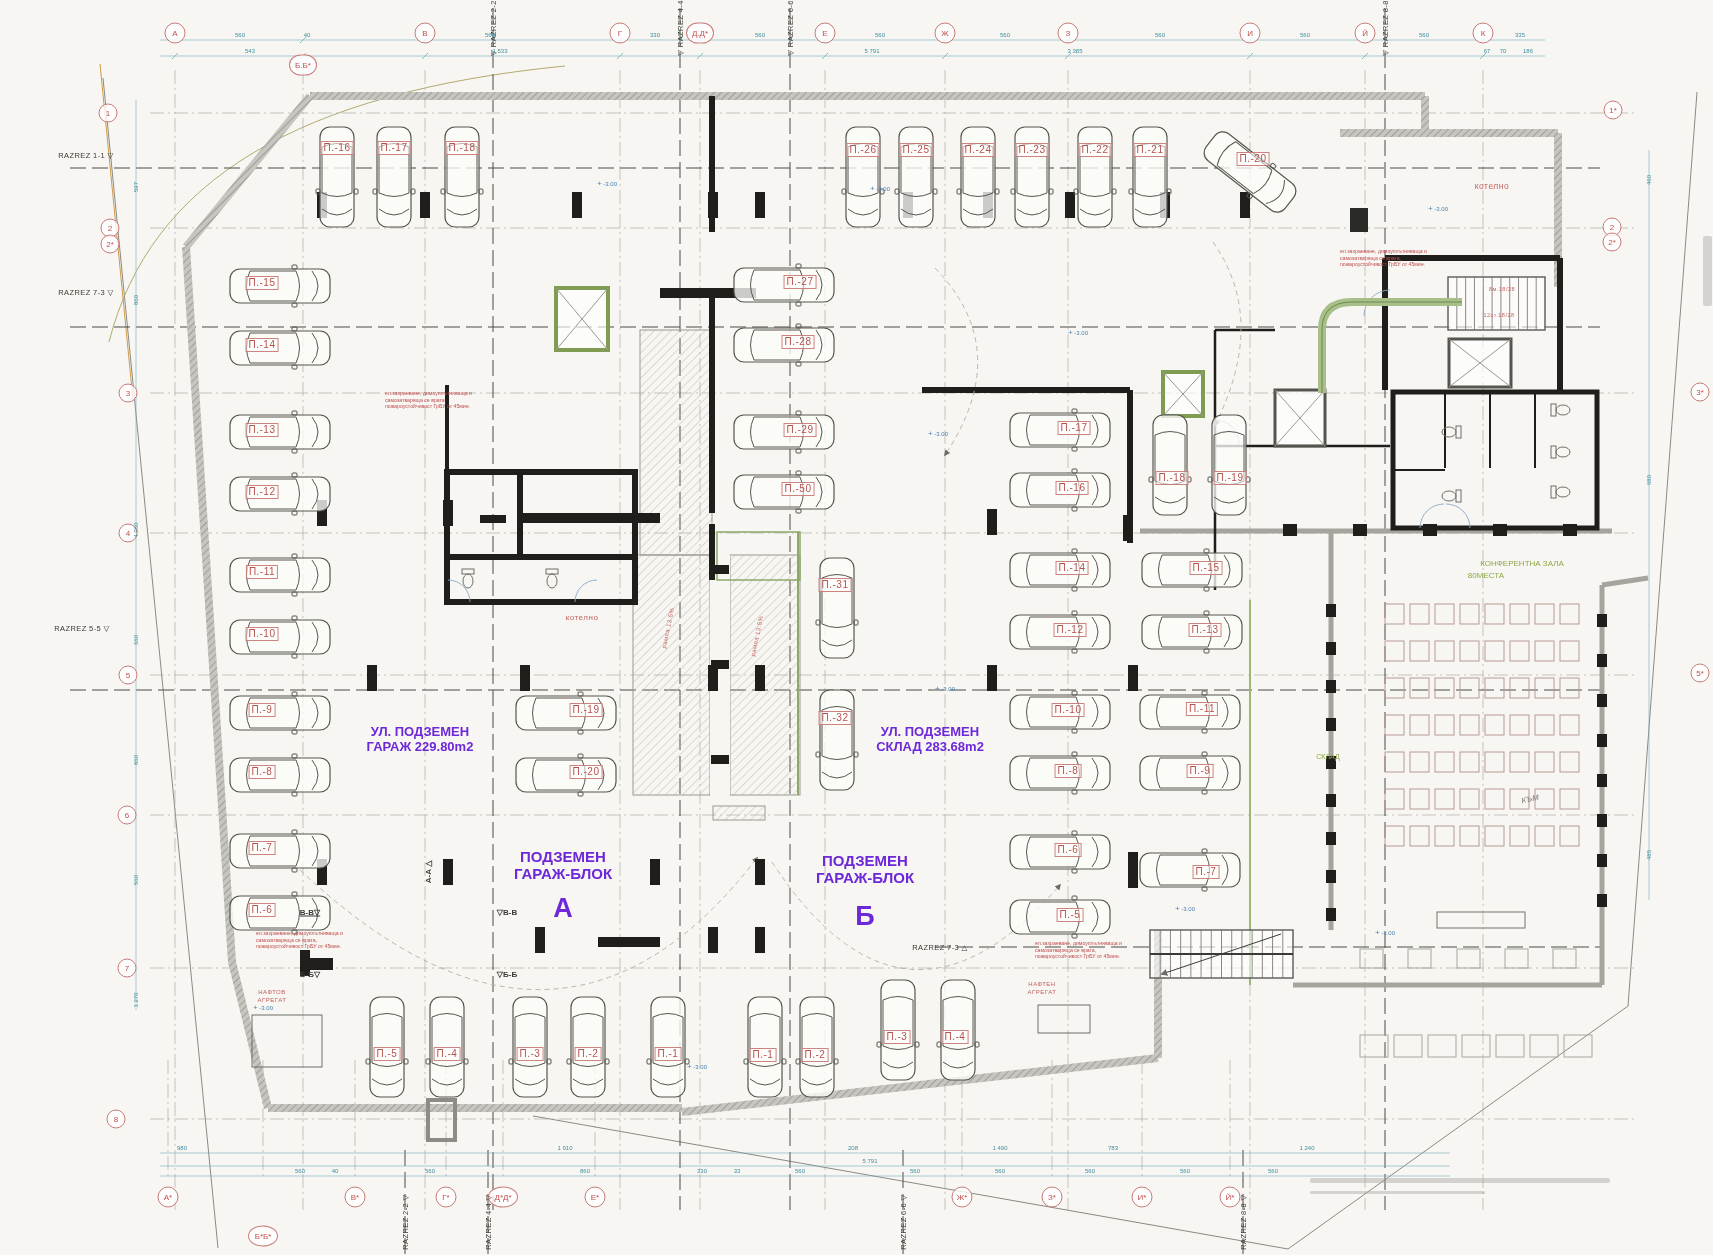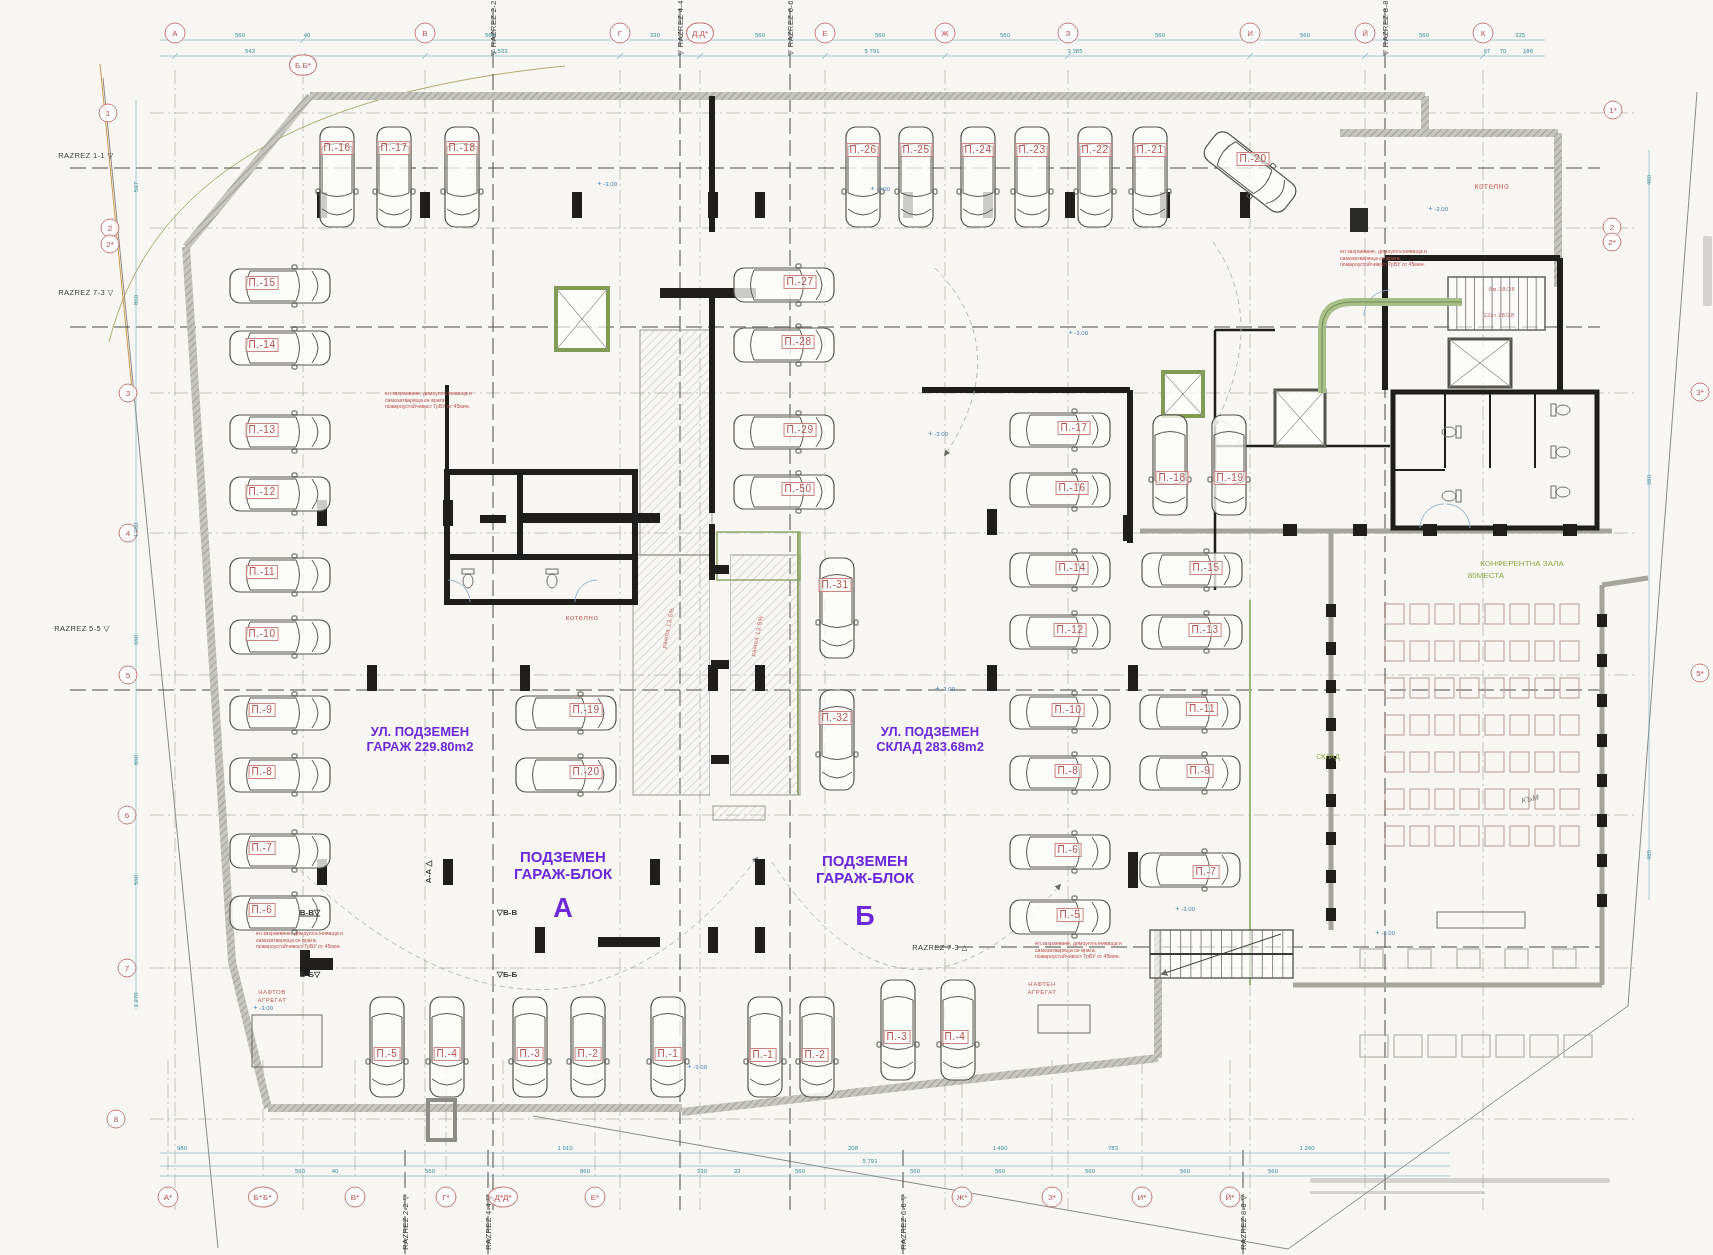--- a/index.html
+++ b/index.html
@@ -456,21 +456,21 @@
       <div class="abs bubble" style="left: 425px; top: 33px; width: 19px; height: 19px;">В</div>
       <div class="abs bubble" style="left: 620px; top: 33px; width: 19px; height: 19px;">Г</div>
       <div class="abs bubble" style="left: 700px; top: 33px; width: 26px; height: 19px; border-radius: 50% / 60%;">Д.Д*</div>
       <div class="abs bubble" style="left: 825px; top: 33px; width: 19px; height: 19px;">Е</div>
       <div class="abs bubble" style="left: 945px; top: 33px; width: 19px; height: 19px;">Ж</div>
       <div class="abs bubble" style="left: 1068px; top: 33px; width: 19px; height: 19px;">З</div>
       <div class="abs bubble" style="left: 1250px; top: 33px; width: 19px; height: 19px;">И</div>
       <div class="abs bubble" style="left: 1365px; top: 33px; width: 19px; height: 19px;">Й</div>
       <div class="abs bubble" style="left: 1483px; top: 33px; width: 19px; height: 19px;">К</div>
       <div class="abs bubble" style="left: 168px; top: 1197px; width: 19px; height: 19px;">А*</div>
-      <div class="abs bubble" style="left: 263px; top: 1197px; width: 28px; height: 19px; font-family: Liberation Mono, monospace;">Б*Б*</div>
+      <div class="abs bubble" style="left: 263px; top: 1236px; width: 28px; height: 19px;">Б*Б*</div>
       <div class="abs bubble" style="left: 355px; top: 1197px; width: 19px; height: 19px;">В*</div>
       <div class="abs bubble" style="left: 446px; top: 1197px; width: 19px; height: 19px;">Г*</div>
       <div class="abs bubble" style="left: 503px; top: 1197px; width: 28px; height: 19px;">Д*Д*</div>
       <div class="abs bubble" style="left: 595px; top: 1197px; width: 19px; height: 19px;">Е*</div>
       <div class="abs bubble" style="left: 962px; top: 1197px; width: 19px; height: 19px;">Ж*</div>
       <div class="abs bubble" style="left: 1052px; top: 1197px; width: 19px; height: 19px;">З*</div>
       <div class="abs bubble" style="left: 1142px; top: 1197px; width: 19px; height: 19px;">И*</div>
       <div class="abs bubble" style="left: 1230px; top: 1197px; width: 19px; height: 19px;">Й*</div>
       <div class="abs bubble" style="left: 108px; top: 113px; width: 17px; height: 17px;">1</div>
       <div class="abs bubble" style="left: 110px; top: 228px; width: 17px; height: 17px;">2</div>

